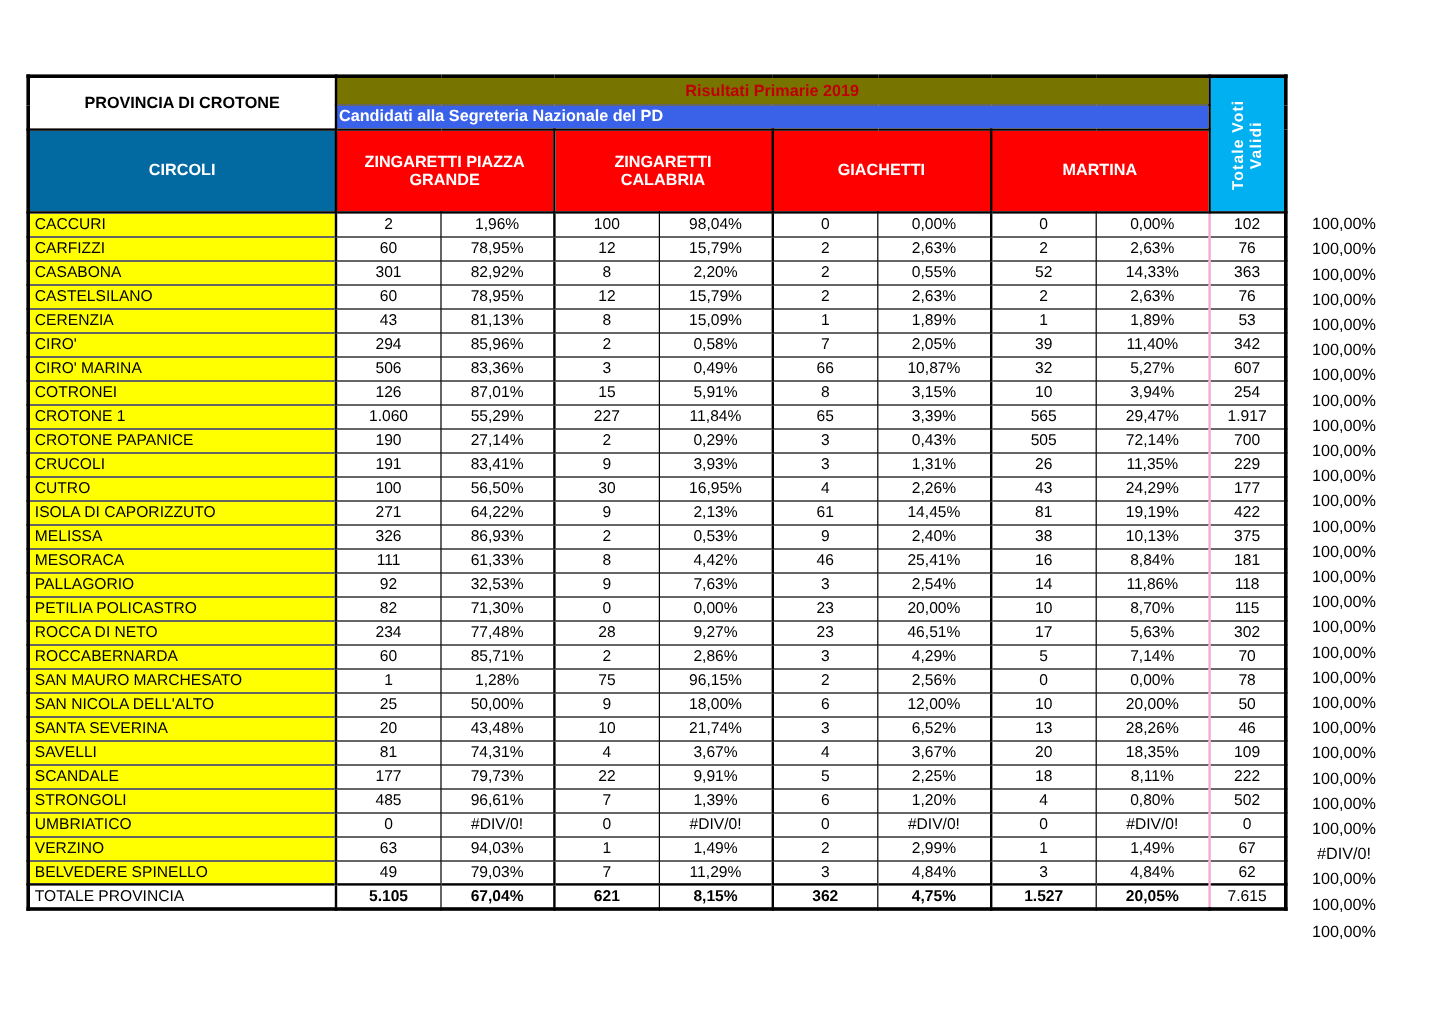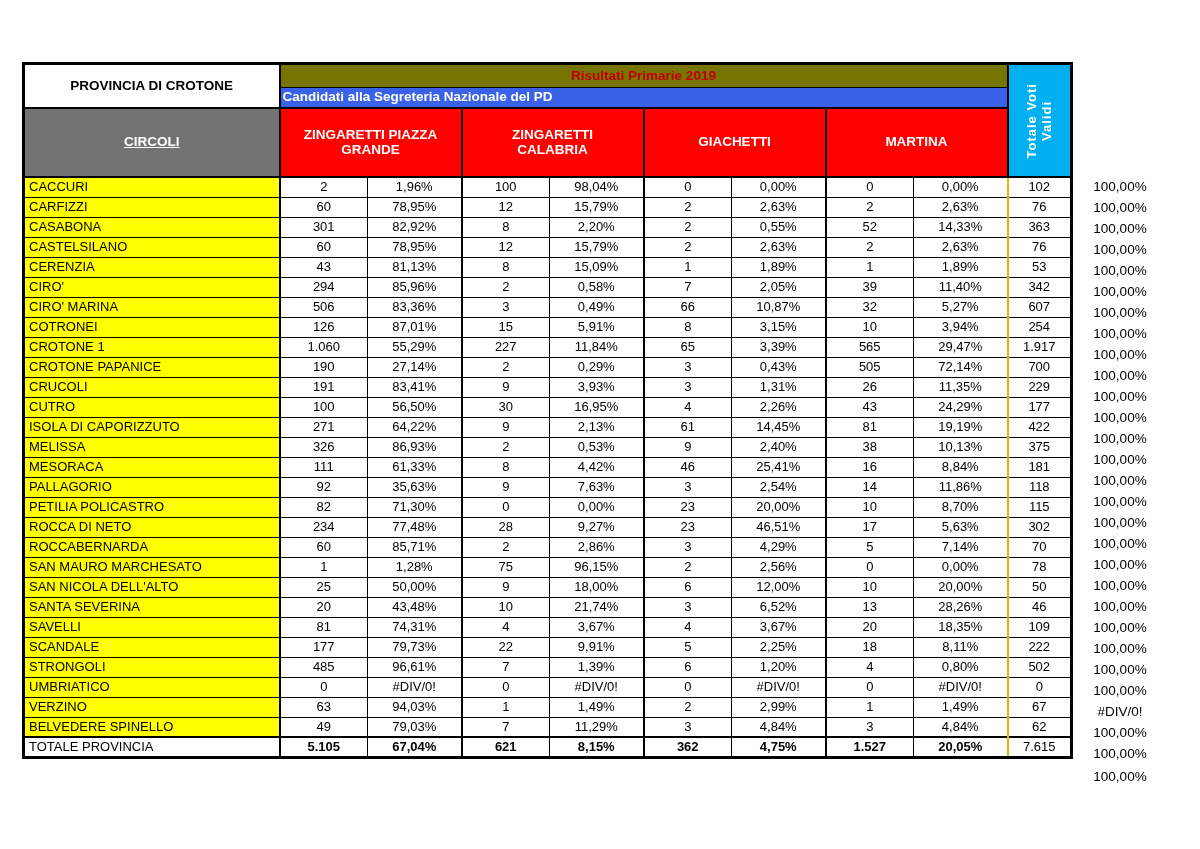--- a/index.html
+++ b/index.html
@@ -13,38 +13,38 @@
   col.c-tot{width:64px;}
   td,th{border:1px solid #000;padding:0 2px;font-size:13px;line-height:1.05;
         overflow:hidden;white-space:nowrap;}
   
   td.province{background:#ffffff;text-align:center;font-weight:bold;font-size:13.5px;
       border-right:2px solid #000;border-bottom:2px solid #000;}
   td.titlebar{background:#787400;color:#c00000;text-align:center;font-weight:bold;
       font-size:13.5px;height:22px;}
   td.subtitlebar{background:#3a62e8;color:#ffffff;text-align:left;font-weight:bold;
       font-size:13.5px;height:19px;border-bottom:2px solid #000;}
-  td.circoli{background:#737373;color:#ffffff;text-align:center;font-weight:bold;
-      font-size:13.5px;border-right:2px solid #000;border-bottom:2px solid #000;text-decoration:underline;}
+  td.circoli{background:#0369a1;color:#ffffff;text-align:center;font-weight:bold;
+      font-size:13.5px;border-right:2px solid #000;border-bottom:2px solid #000;}
   td.candidate{background:#ff0000;color:#ffffff;text-align:center;font-weight:bold;
       font-size:13.5px;height:67px;border-left:2px solid #000;border-right:2px solid #000;
       border-bottom:2px solid #000;padding:0 14px;white-space:normal;}
   td.totvalid{background:#00b0f0;color:#ffffff;font-weight:bold;
       border-left:2px solid #000;border-bottom:2px solid #000;
       text-align:center;vertical-align:middle;}
   .vtext{display:flex;flex-direction:row;justify-content:center;align-items:center;gap:1px;}
   .vtext span{writing-mode:vertical-rl;transform:rotate(180deg);font-size:13px;
       letter-spacing:1px;}
   
   tr.datarow{height:20px;}
   td.name{background:#ffff00;text-align:left;padding-left:4px;
       border-right:2px solid #000;}
   td.num{background:#ffffff;text-align:center;}
   td.gstart{border-left:2px solid #000;}
-  td.tcol{border-left:2px solid #eab308;}
+  td.tcol{border-left:2px solid #f9a8d4;}
   tr.totalrow td{border-top:2px solid #000;font-weight:bold;}
   tr.totalrow td.name{background:#ffffff;}
   tr.totalrow td.tcol{font-weight:normal;}
   
   .validcol{position:absolute;left:1085px;top:176px;width:70px;}
   .validcol .v{height:21px;line-height:21px;font-size:13.5px;text-align:center;}
   .validcol .v.total{margin-top:2px;font-weight:normal;}
 </style>
 </head>
 <body>
@@ -262,21 +262,21 @@
           <td class="num">4,42%</td>
           <td class="num gstart">46</td>
           <td class="num">25,41%</td>
           <td class="num gstart">16</td>
           <td class="num">8,84%</td>
           <td class="num tcol">181</td>
         </tr>
         <tr class="datarow">
           <td class="name">PALLAGORIO</td>
           <td class="num gstart">92</td>
-          <td class="num">35,63%</td>
+          <td class="num">32,53%</td>
           <td class="num gstart">9</td>
           <td class="num">7,63%</td>
           <td class="num gstart">3</td>
           <td class="num">2,54%</td>
           <td class="num gstart">14</td>
           <td class="num">11,86%</td>
           <td class="num tcol">118</td>
         </tr>
         <tr class="datarow">
           <td class="name">PETILIA POLICASTRO</td>

